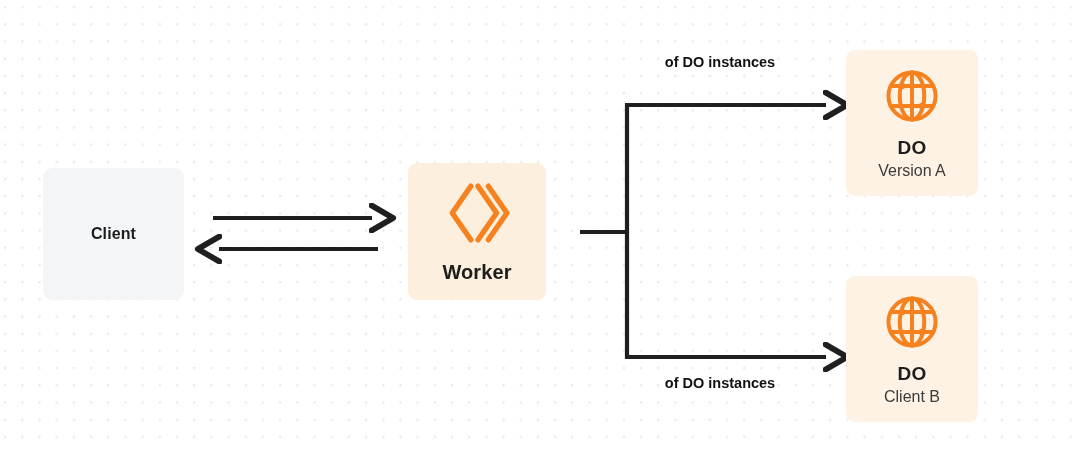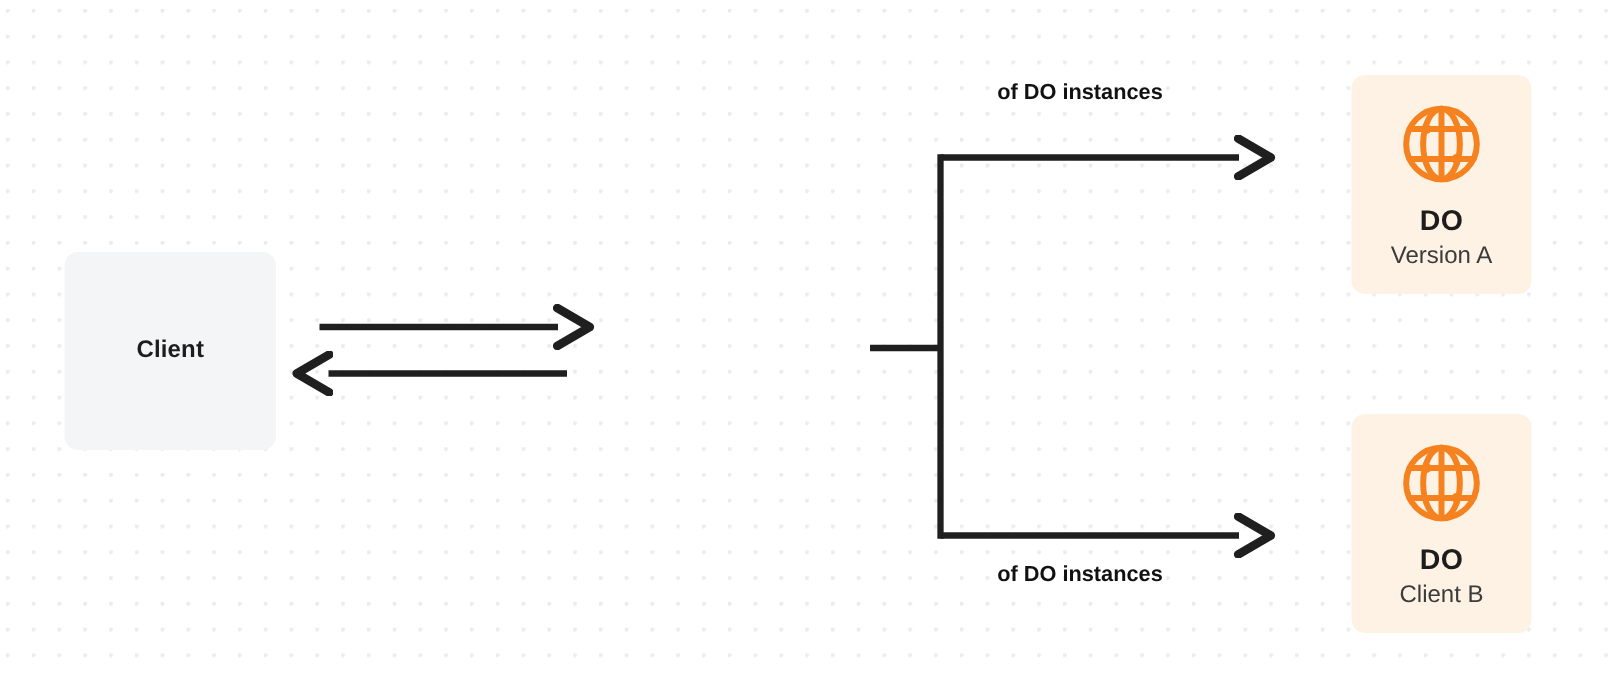--- a/index.html
+++ b/index.html
@@ -66,22 +66,22 @@
   }
   .node-worker .node-title {
     font-size: 20px;
     font-weight: bold;
     color: #1d1d1d;
     margin-top: 15px;
     letter-spacing: 0.1px;
   }
 
   .node-do {
-    left: 901px;
-    width: 120px;
+    left: 846px;
+    width: 132px;
     height: 146px;
     background-color: #fdf2e4;
   }
   .node-do-a { top: 50px; }
   .node-do-b { top: 276px; }
 
   .node-do .node-title {
     font-size: 19px;
     font-weight: bold;
     color: #1d1d1d;
@@ -151,20 +151,30 @@
 
     <g>
       <line x1="627" y1="357" x2="826" y2="357" stroke="#1f1f1f" stroke-width="4.2" stroke-linecap="butt" marker-end="url(#arrowR)"></line>
     </g>
   </svg>
 
   <div class="node node-client">
     <span class="node-title">Client</span>
   </div>
 
+  <div class="node node-worker">
+    <span>
+      <svg class="icon-worker" viewBox="0 0 64 64" xmlns="http://www.w3.org/2000/svg" fill="none" stroke="#f6821f" stroke-width="5.2" stroke-linecap="round" stroke-linejoin="round">
+        <path d="M 26 6 L 8 32 L 26 58"></path>
+        <path d="M 33 6 L 51 32 L 33 58"></path>
+        <path d="M 43 6 L 61 32 L 43 58"></path>
+      </svg>
+    </span>
+    <span class="node-title">Worker</span>
+  </div>
 
   <div class="node node-do node-do-a">
     <span>
       <svg class="icon-globe" viewBox="0 0 64 64" xmlns="http://www.w3.org/2000/svg" fill="none" stroke="#f6821f" stroke-width="4.4" stroke-linecap="round" stroke-linejoin="round">
         <circle cx="32" cy="32" r="26"></circle>
         <line x1="32" y1="6" x2="32" y2="58"></line>
         <line x1="8.5" y1="21" x2="55.5" y2="21"></line>
         <line x1="8.5" y1="43" x2="55.5" y2="43"></line>
         <ellipse cx="32" cy="32" rx="13.5" ry="26"></ellipse>
         <circle cx="21" cy="21" r="3.6" fill="#f6821f" stroke="none"></circle>

